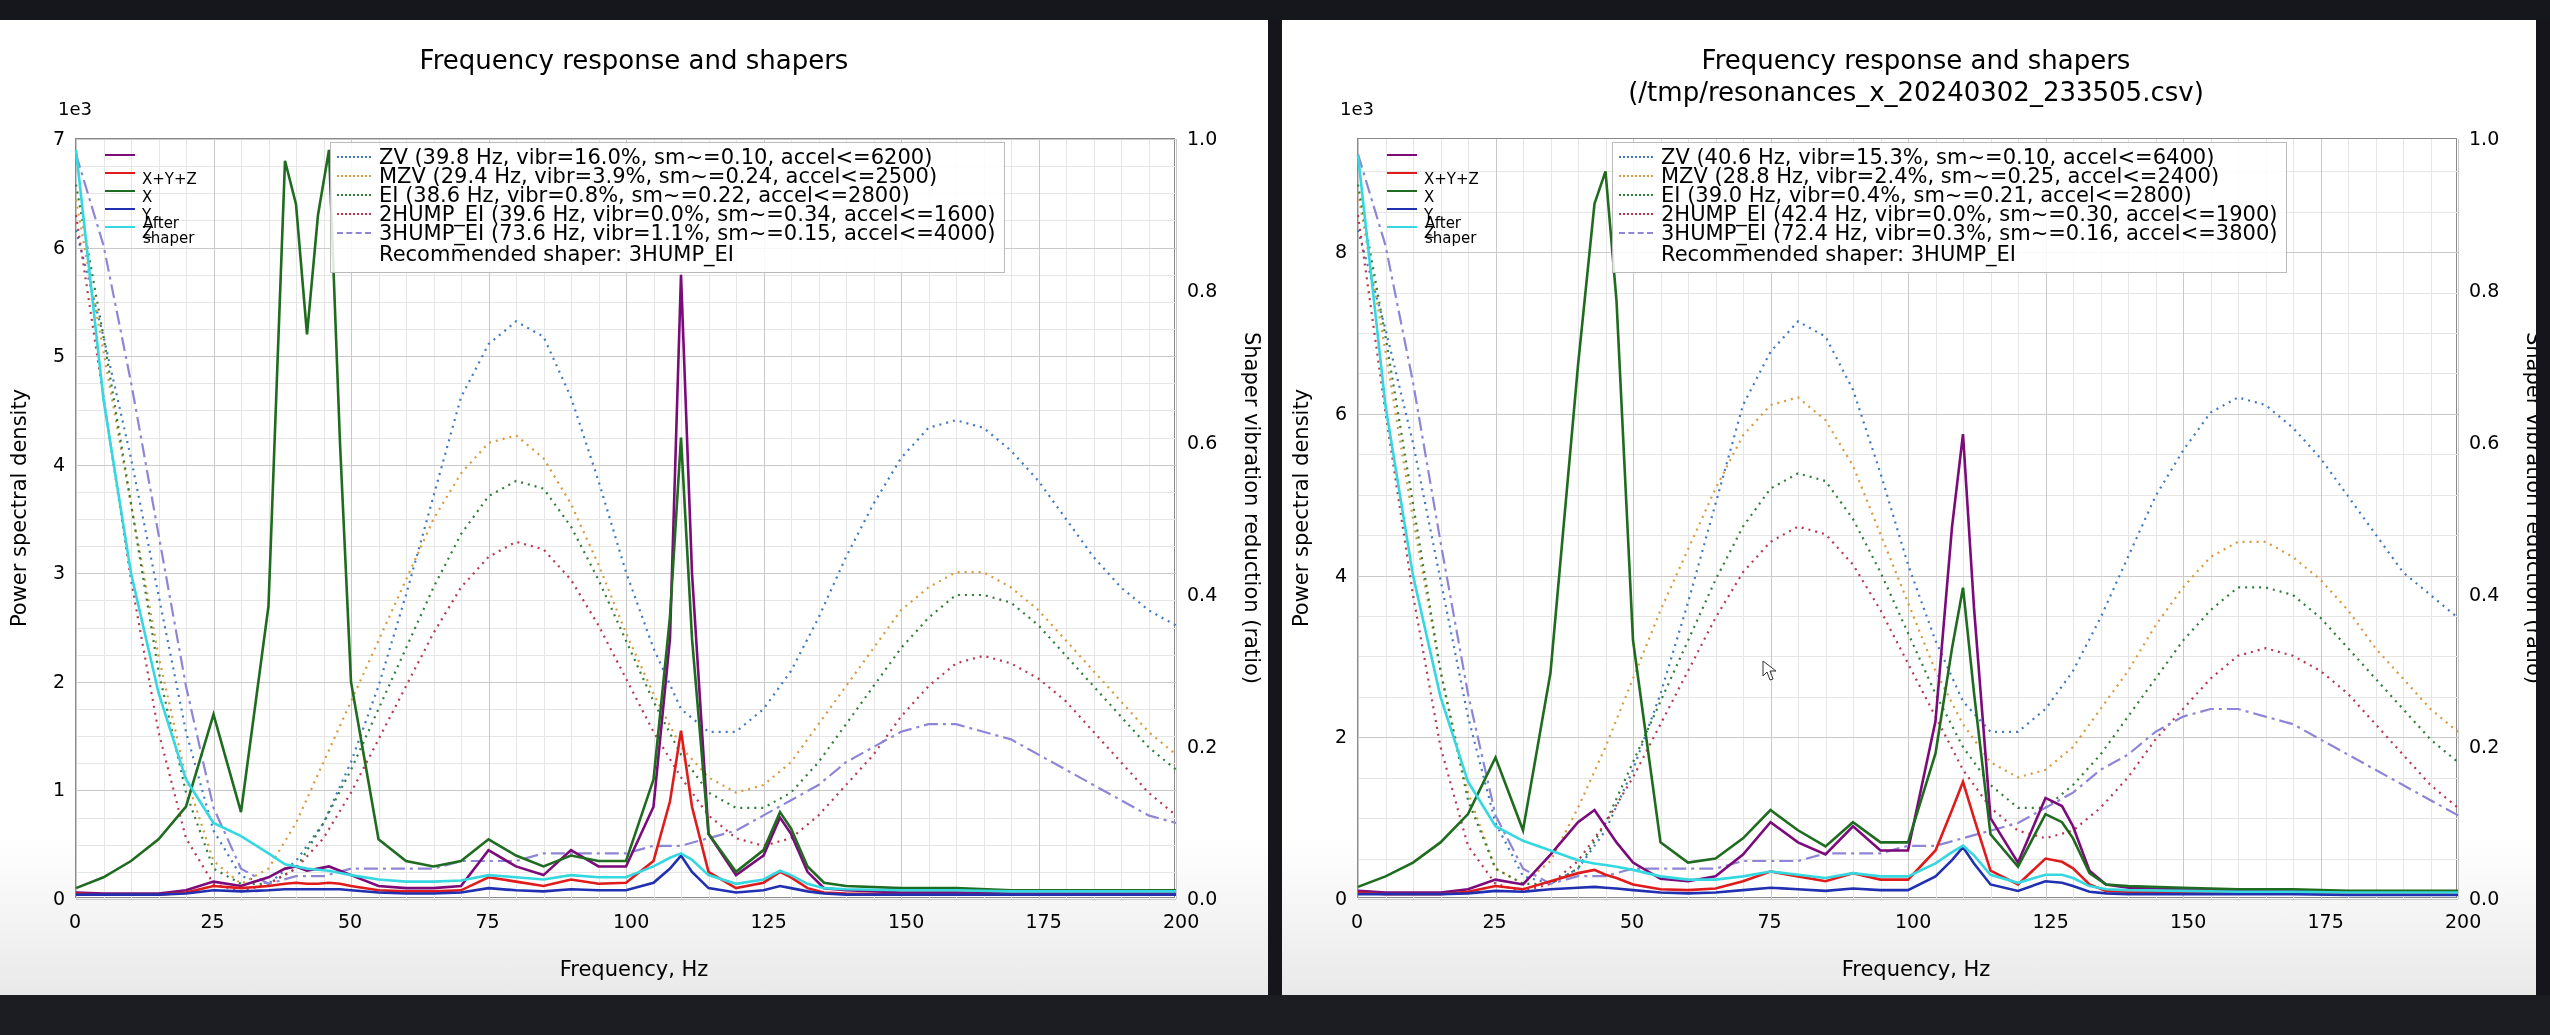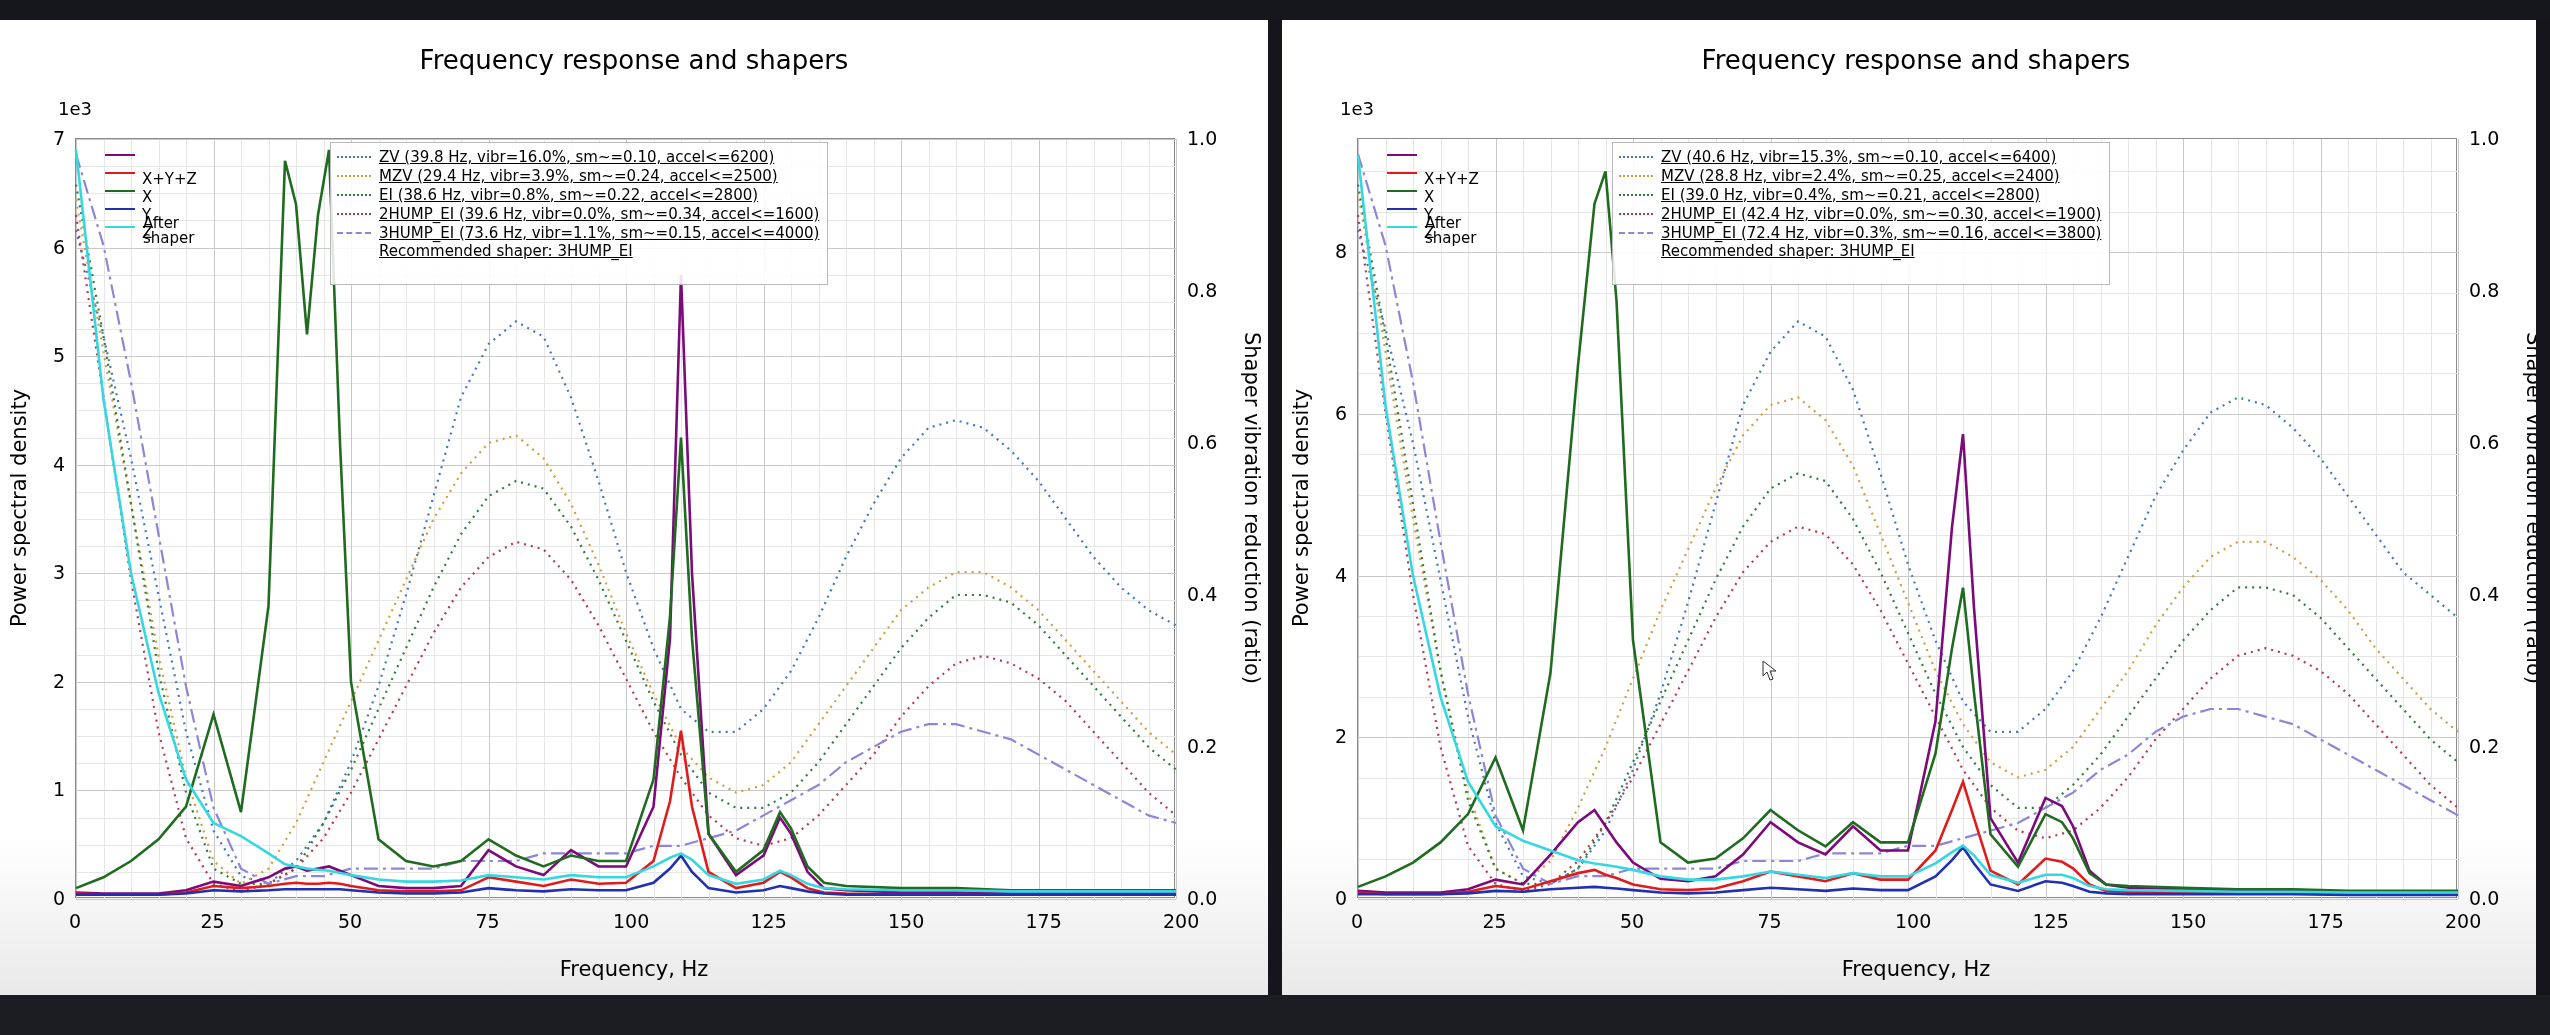--- a/index.html
+++ b/index.html
@@ -31,22 +31,22 @@
   .gridline { position:absolute; background:#c9c9c9; }
   .gridline.minor { background:#e6e6e6; }
   .ticklbl { position:absolute; font-size:19px; color:#000; }
 
   
   .legend-vars { position:absolute; font-size:15px; color:#000; }
   .legend-vars .row { display:flex; align-items:center; height:18px; }
   .legend-vars .swatch { width:30px; height:0; border-top:2.5px solid #000; margin-right:7px; }
   .legend-vars .lbl { white-space:nowrap;margin-top:48px; }
 
-  .legend-shapers { position:absolute; font-size:15px; color:#000;
-                    background:rgba(255,255,255,0.86); border:1px solid #b9b9b9; padding:4px 8px 24px 6px;text-decoration:underline; }
+  .legend-shapers { position:absolute; font-size:21px; color:#000;
+                    background:rgba(255,255,255,0.86); border:1px solid #b9b9b9; padding:4px 8px 6px 6px; }
   .legend-shapers .row { display:flex; align-items:center; height:19px; }
   .legend-shapers .swatch { width:34px; height:0; margin-right:8px; }
   .legend-shapers .reco { padding-left:42px; white-space:nowrap; }
 
   .after-shaper { position:absolute; font-size:15px; color:#000; line-height:15px; }
 
   svg.curves { position:absolute; left:0; top:0; overflow:visible; }
   .cursor { position:absolute; width:16px; height:22px; }
 </style>
 </head>
@@ -239,20 +239,21 @@
         <div class="ticklbl" style="left: 1187px; top: 411px;">0.6</div>
         <div class="ticklbl" style="left: 1187px; top: 259px;">0.8</div>
         <div class="ticklbl" style="left: 1187px; top: 107px;">1.0</div>
       </div>
 
     <div class="divider"></div>
 
     <div class="pane" id="pane-right">
       <div class="title">
         <span>Frequency response and shapers</span>
+        <span class="t2">(/tmp/resonances_x_20240302_233505.csv)</span>
       </div>
       <div class="exp" style="left:58px; top:78px;">1e3</div>
       <div class="ylabel-left" style="left:-100px;">Power spectral density</div>
       <div class="ylabel-right" style="right:-160px;">Shaper vibration reduction (ratio)</div>
       <div class="xlabel">Frequency, Hz</div>
       <div class="plot" id="plot-right" style="left: 75px; top: 118px; width: 1100px; height: 760px;">
           <div class="gridline minor" style="left: 0px; top: 0px; width: 1px; height: 760px;"></div>
           <div class="gridline minor" style="left: 27.5px; top: 0px; width: 1px; height: 760px;"></div>
           <div class="gridline minor" style="left: 55px; top: 0px; width: 1px; height: 760px;"></div>
           <div class="gridline minor" style="left: 82.5px; top: 0px; width: 1px; height: 760px;"></div>

